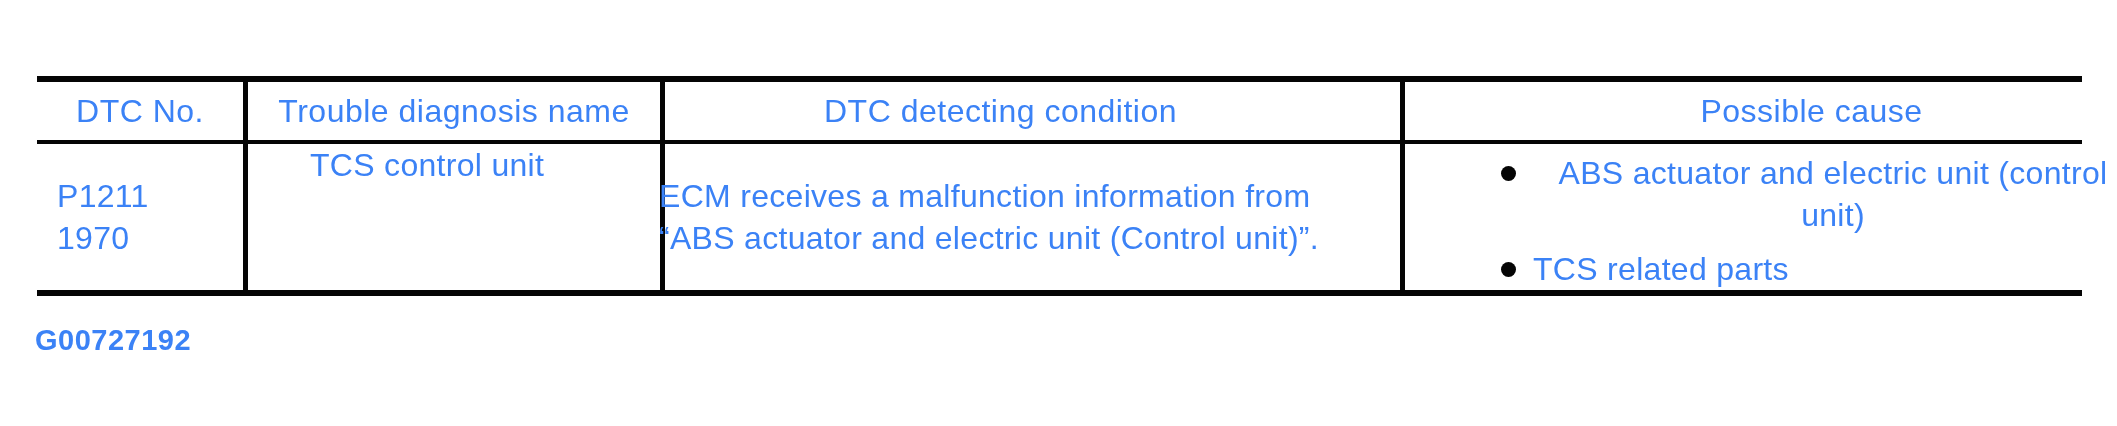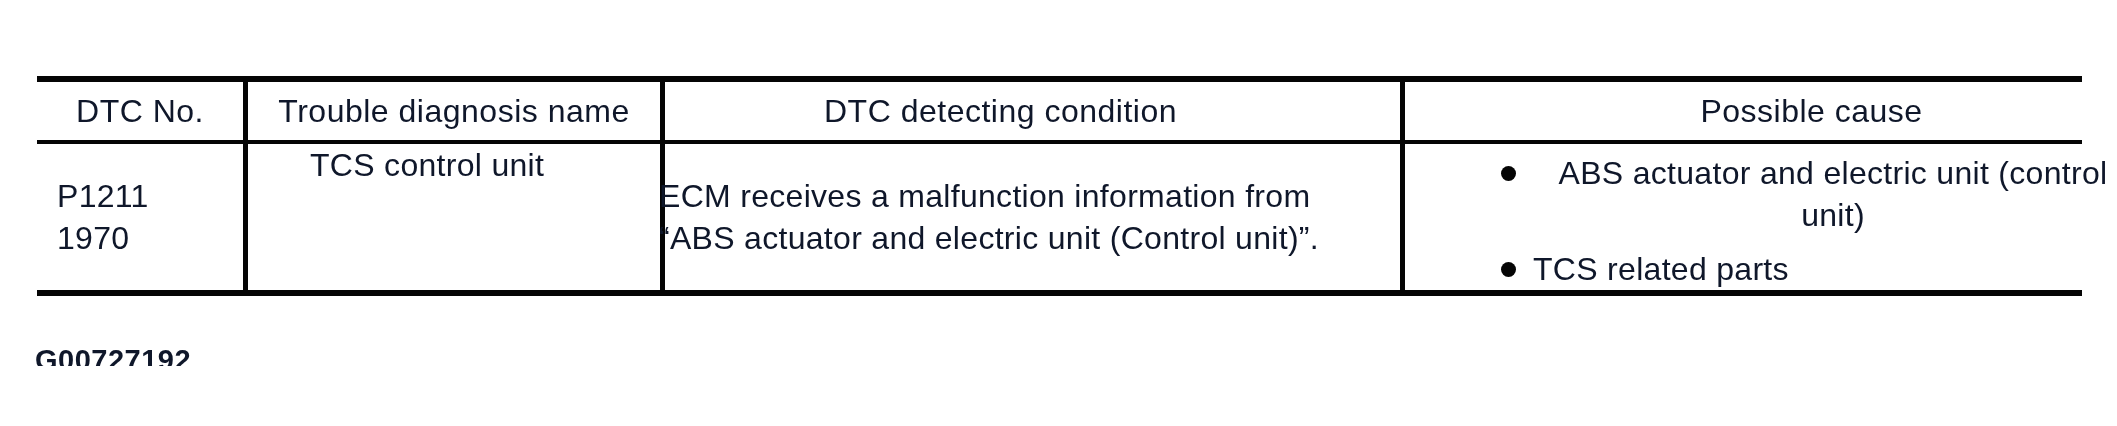--- a/index.html
+++ b/index.html
@@ -6,21 +6,21 @@
     margin: 0;
     padding: 0;
     background: #ffffff;
   }
   #page {
     position: relative;
     width: 2117px;
     height: 366px;
     background: #ffffff;
     font-family: "Liberation Sans", "DejaVu Sans", sans-serif;
-    color: #0f172a;
+    color: #3b82f6;
     overflow: hidden;
   }
   
   #dtc-table {
     position: absolute;
     left: 37px;
     top: 76px;
     width: 2045px;
     height: 220px;
     border-top: 6px solid #050505;
@@ -115,21 +115,20 @@
     text-align: center;
   }
   
   #figure-caption {
     position: absolute;
     left: 35px;
     top: 324px;
     font-size: 29px;
     font-weight: bold;
     letter-spacing: 0.5px;
-    margin-top: 20px;
   }
 </style>
 </head>
 <body>
 
 <div id="page">
 
   <div id="dtc-table">
 
     <div class="hline-mid"></div>

